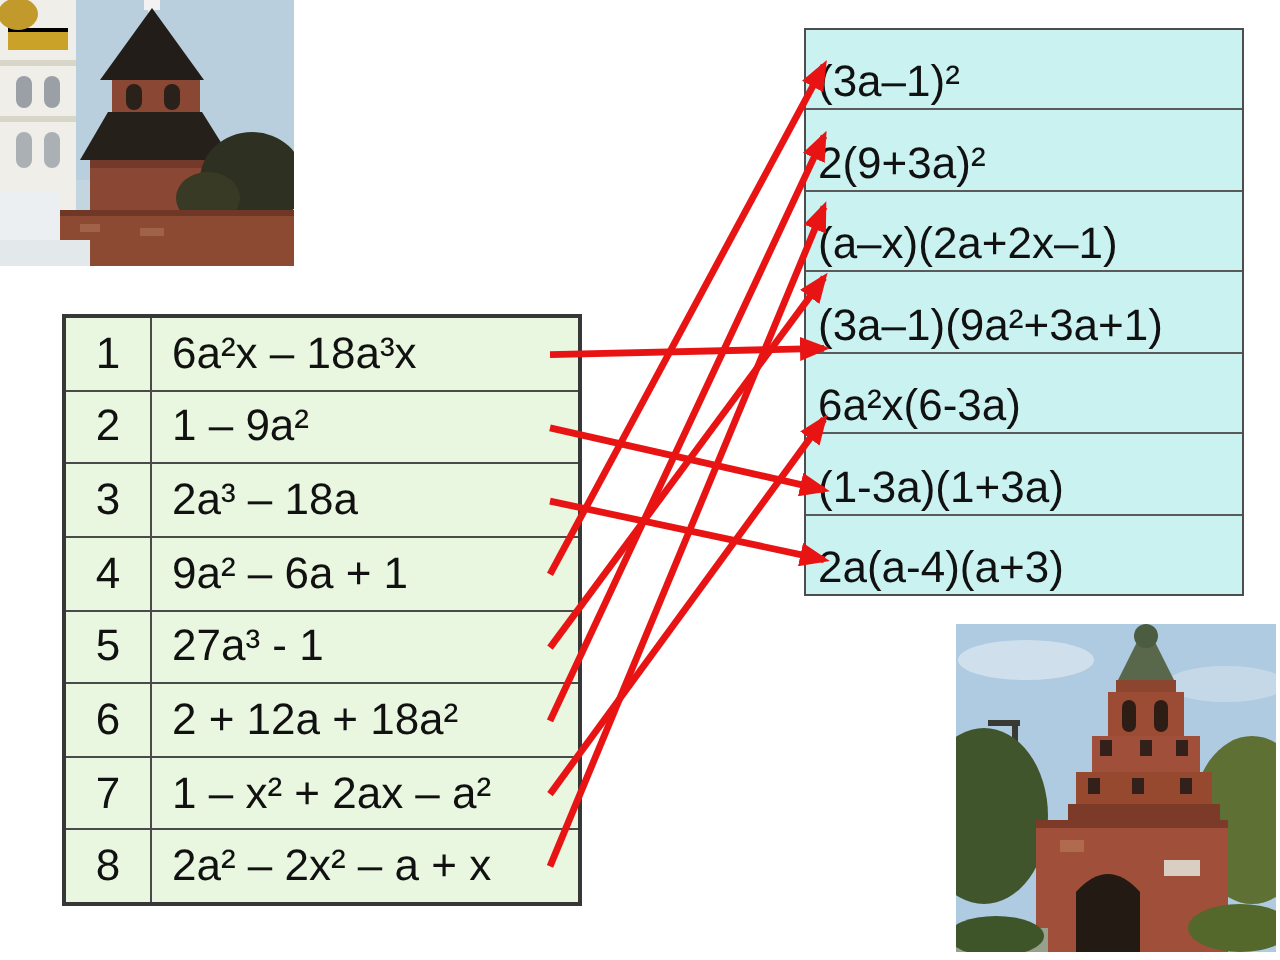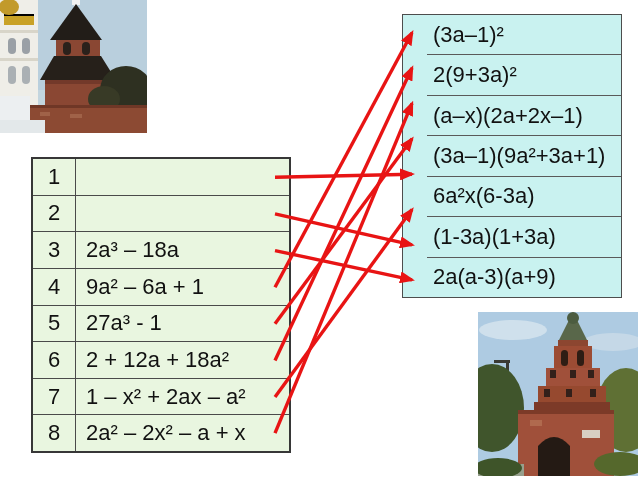--- a/index.html
+++ b/index.html
@@ -22,21 +22,21 @@
     width:42px; flex:none; border-right:1.5px solid #4a4a4a;
     display:flex; align-items:center; justify-content:center; font-size:22px;
   }
   .lexpr { flex:1; display:flex; align-items:center; padding-left:10px; font-size:22px; white-space:nowrap; }
 
   .right-table {
     position:absolute; left:402px; top:14px; width:220px; height:284px;
     display:flex; flex-direction:column; box-sizing:border-box;
     border:1.5px solid #4d4d4d; z-index:2;
   }
-  .rrow { flex:1; display:flex; align-items:center; border-bottom:1px solid #5a5a5a; min-height:0;margin-left:24px; }
+  .rrow { flex:1; display:flex; align-items:flex-end; border-bottom:1px solid #5a5a5a; min-height:0; }
   .rrow:last-child { border-bottom:none; }
   .rtext { padding-left:6px; font-size:22px; white-space:nowrap; }
 
   .lines { position:absolute; left:0; top:0; width:640px; height:480px; z-index:3; pointer-events:none; }
 </style>
 </head>
 <body>
 
 <div class="stage">
 
@@ -73,23 +73,25 @@
     <rect x="40" y="112" width="10" height="4" fill="#a06248"></rect>
     <rect x="70" y="114" width="12" height="4" fill="#a06248"></rect>
 
     <rect x="0" y="96" width="30" height="37" fill="#eceff1"></rect>
     <rect x="0" y="120" width="45" height="13" fill="#e3e8ea"></rect>
   </svg>
 
   <div class="left-table" style="background: rgb(233, 246, 224);">
     <div class="lrow">
       <div class="lnum">1</div>
+      <div class="lexpr">6a²x – 18a³x</div>
     </div>
     <div class="lrow">
       <div class="lnum">2</div>
+      <div class="lexpr">1 – 9a²</div>
     </div>
     <div class="lrow">
       <div class="lnum">3</div>
       <div class="lexpr">2a³ – 18a</div>
     </div>
     <div class="lrow">
       <div class="lnum">4</div>
       <div class="lexpr">9a² – 6a + 1</div>
     </div>
     <div class="lrow">
@@ -123,21 +125,21 @@
     <div class="rrow">
       <div class="rtext">(3a–1)(9a²+3a+1)</div>
     </div>
     <div class="rrow">
       <div class="rtext">6a²x(6-3a)</div>
     </div>
     <div class="rrow">
       <div class="rtext">(1-3a)(1+3a)</div>
     </div>
     <div class="rrow">
-      <div class="rtext">2a(a-3)(a+9)</div>
+      <div class="rtext">2a(a-4)(a+3)</div>
     </div>
   </div>
 
   <svg id="connections" class="lines">
     <defs>
       <marker id="arrowhead" markerUnits="userSpaceOnUse" markerWidth="15" markerHeight="12" refX="12" refY="6" orient="auto">
         <path id="arrowhead-path" d="M0,0 L15,6 L0,12 z" fill="#e81414"></path>
       </marker>
     </defs>
   <line x1="275" y1="177.3125" x2="412" y2="174.1875" stroke="#e81414" stroke-width="3.4" marker-end="url(#arrowhead)"></line>

